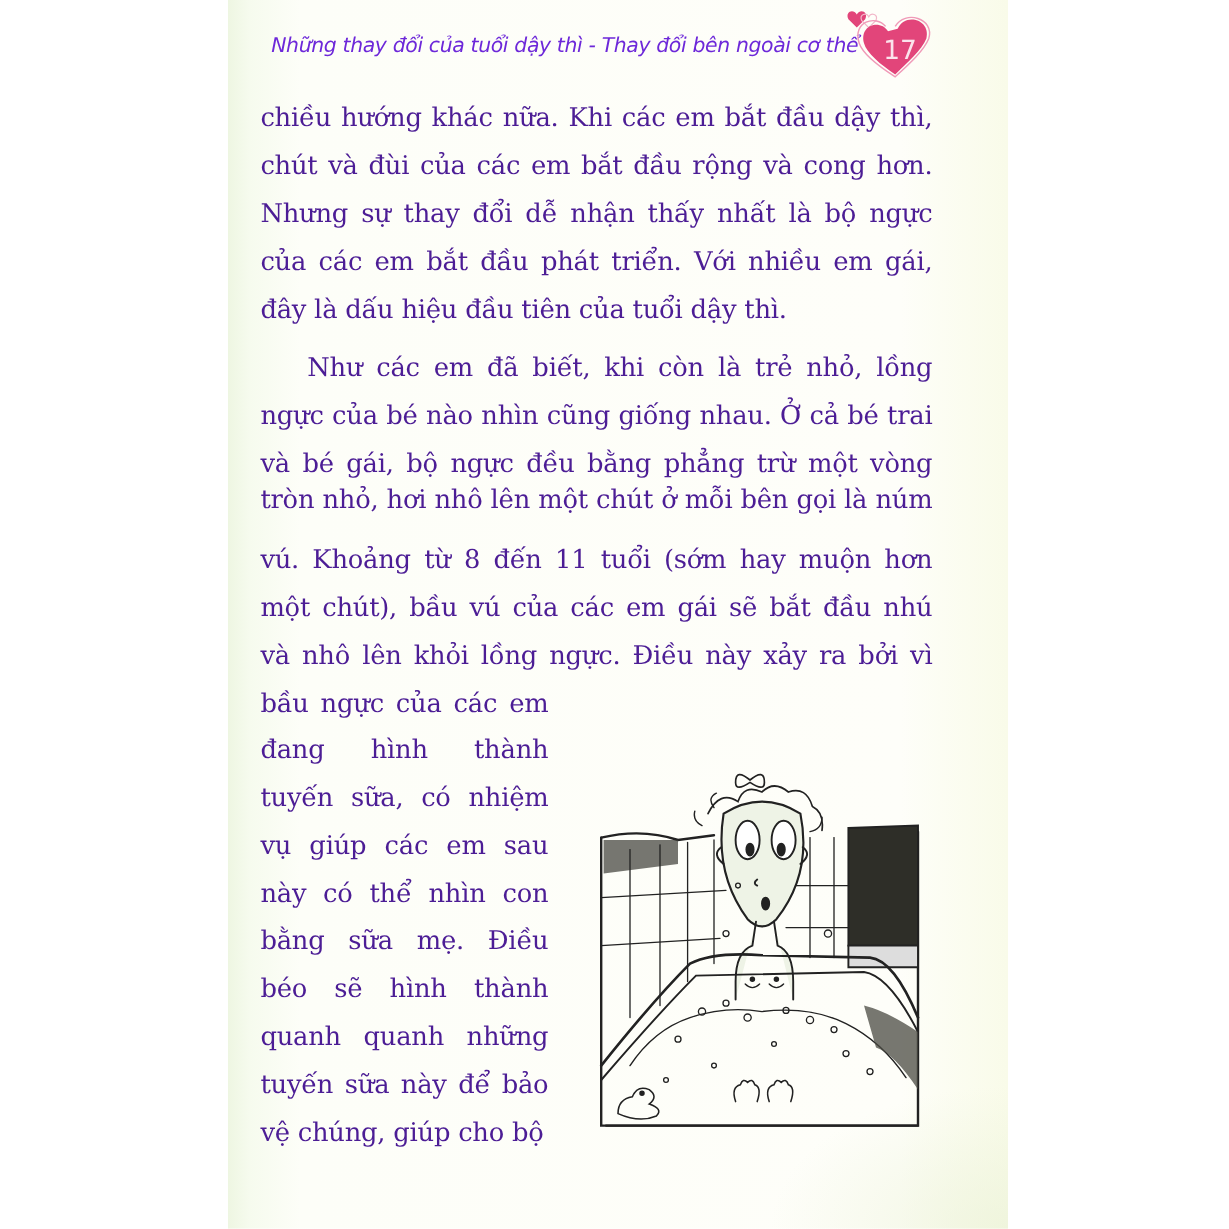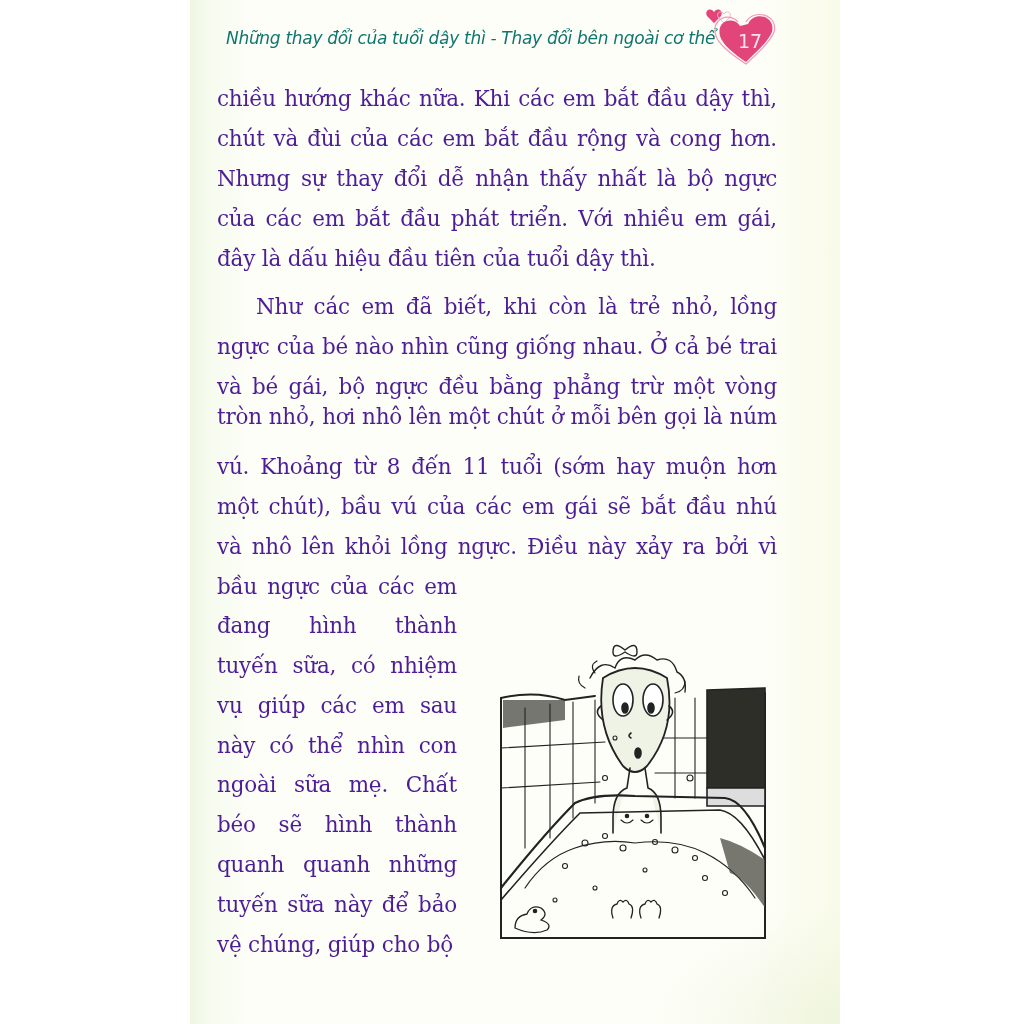--- a/index.html
+++ b/index.html
@@ -11,26 +11,26 @@
     position:absolute; left:190px; top:0; width:650px; height:1024px;
     background: linear-gradient(90deg, #eef6e2 0px, #f6fbee 18px, #fdfef8 60px, #fefef9 560px, #f9fbe9 650px);
   }
   .page::after {
     content:""; position:absolute; right:0; bottom:0; width:200px; height:120px;
     background: radial-gradient(ellipse at 100% 100%, rgba(235,242,215,0.7), rgba(255,255,255,0) 70%);
   }
   .header {
     position:absolute; left:226px; top:28px; height:30px;
     font-family:"DejaVu Sans", sans-serif; font-size:17px; font-weight:200;
-    color:#0f766e; letter-spacing:-0.3px; white-space:nowrap; font-style:italic;
+    color:#6d28d9; letter-spacing:-0.3px; white-space:nowrap; font-style:italic;
   }
   .heart-wrap { position:absolute; left:704px; top:4px; width:80px; height:64px; }
   .page-num {
     position:absolute; left:735px; top:30px; width:30px; text-align:center;
-    font-family:"DejaVu Sans", sans-serif; font-size:19px; color:#fbe3ec;
+    font-family:"DejaVu Sans", sans-serif; font-size:22px; color:#fbe3ec;
   }
   .line {
     position:absolute; left:217px; width:560px; height:40px;
     font-size:21.5px; line-height:40px; color:#4c1d95; white-space:nowrap;
     text-align:justify; text-align-last:justify; letter-spacing:-0.2px;
   }
   .line.last { text-align-last:left; }
   .line.indent { left:256px; width:521px; }
   .line.narrow { width:240px; }
   .illus { position:absolute; left:495px; top:638px; width:276px; height:308px; }
@@ -65,21 +65,21 @@
 <div class="line" style="top:367px">và bé gái, bộ ngực đều bằng phẳng trừ một vòng</div>
 <div class="line" style="top:397px">tròn nhỏ, hơi nhô lên một chút ở mỗi bên gọi là núm</div>
 <div class="line" style="top:447px">vú. Khoảng từ 8 đến 11 tuổi (sớm hay muộn hơn</div>
 <div class="line" style="top:487px">một chút), bầu vú của các em gái sẽ bắt đầu nhú</div>
 <div class="line" style="top:527px">và nhô lên khỏi lồng ngực. Điều này xảy ra bởi vì</div>
 <div class="line narrow" style="top:567px">bầu ngực của các em</div>
 <div class="line narrow" style="top:606px">đang hình thành</div>
 <div class="line narrow" style="top:646px">tuyến sữa, có nhiệm</div>
 <div class="line narrow" style="top:686px">vụ giúp các em sau</div>
 <div class="line narrow" style="top:726px">này có thể nhìn con</div>
-<div class="line narrow" style="top:765px">ngoài sữa mẹ. Chất</div>
+<div class="line narrow" style="top:765px">bằng sữa mẹ. Điều</div>
 <div class="line narrow" style="top:805px">béo sẽ hình thành</div>
 <div class="line narrow" style="top:845px">quanh quanh những</div>
 <div class="line narrow" style="top:885px">tuyến sữa này để bảo</div>
 <div class="line narrow last" style="top:925px">vệ chúng, giúp cho bộ</div>
 
 <div class="illus">
   <svg width="276" height="308" viewBox="0 0 276 308" fill="none" stroke="#222" stroke-width="1.6" stroke-linecap="round">
 
     <path d="M6 60 L6 300 L270 300 L270 55" stroke-width="2"></path>
     <path d="M6 60 Q40 52 70 62 L100 58" stroke-width="2"></path>

